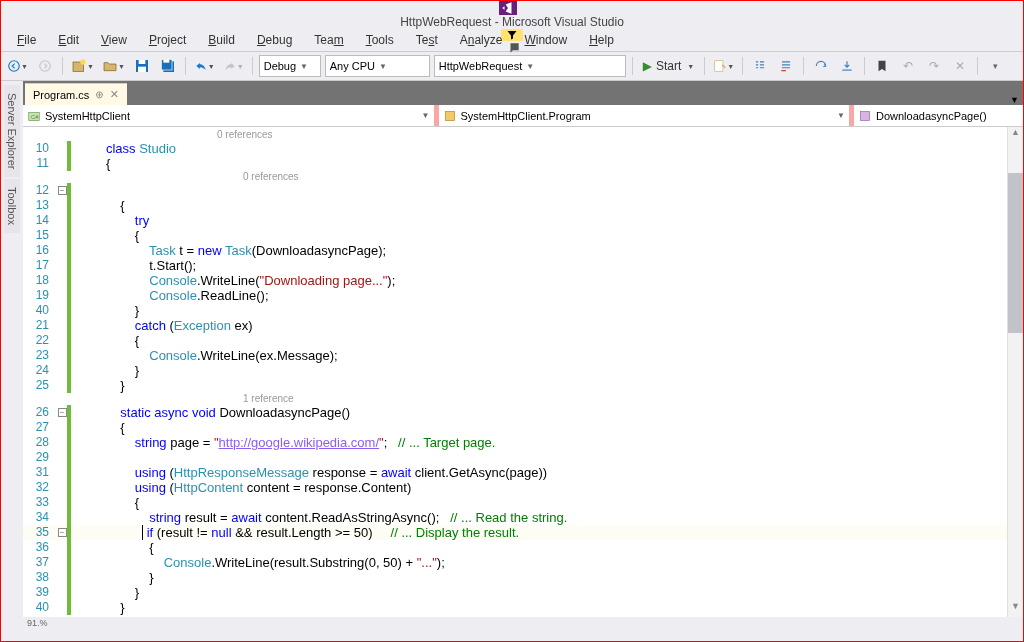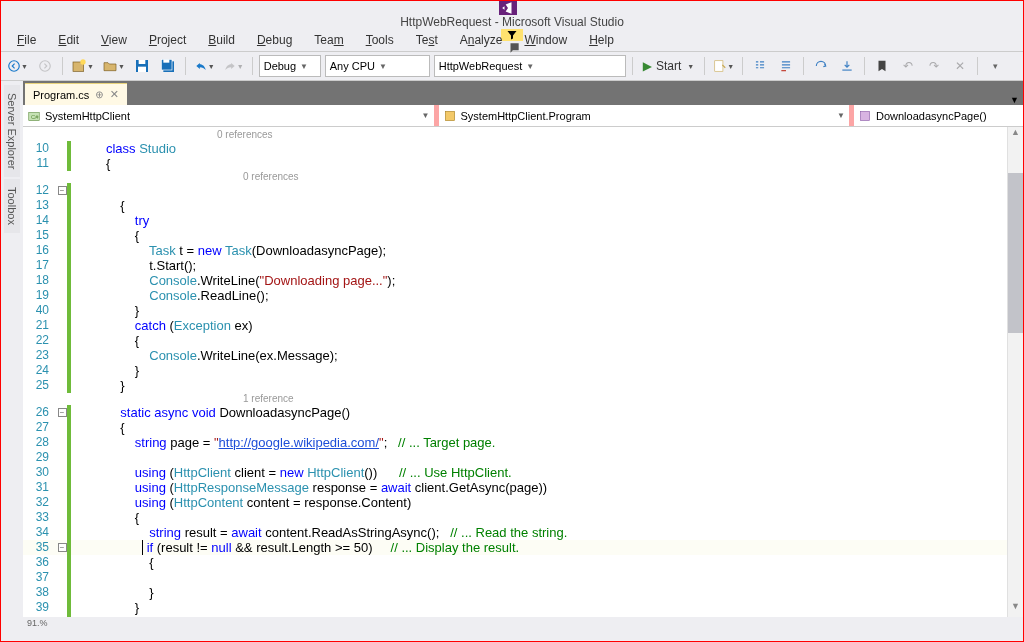--- a/index.html
+++ b/index.html
@@ -44,21 +44,21 @@
 .code-area { flex: 1; font-family: Consolas, monospace; font-size: 13px; line-height: 15px; position: relative; padding-top: 2px; }
 .code-line { display: flex; height: 15px; }
 .lineno { width: 34px; text-align: right; color: #2b91af; font-size: 12px; padding-right: 8px; }
 .outline-col { width: 10px; display: flex; align-items: center; justify-content: center; position: relative; }
 .outline-box { width: 9px; height: 9px; border: 1px solid #888; background: #fff; font-size: 8px; line-height: 7px; text-align: center; color: #666; }
 .change-bar { width: 4px; background: #6fbb3a; margin-right: 2px; }
 .code-text { white-space: pre; padding-left: 4px; }
 .code-text .kw { color: #0000ff; text-align: right; }
 .code-text .type { color: #2b91af; }
 .code-text .str { color: #a31515; }
-.code-text .url { color: #1d4ed8; text-decoration: underline; }
+.code-text .url { color: #8b5cf6; text-decoration: underline; }
 .code-text .cmt { color: #008000; }
 .ref-hint { color: #999; font-size: 10px; padding-left: 72px; height: 12px; line-height: 12px; margin-left: 32px; }
 
 .statusbar { height: 12px; background: #eeeef2; font-size: 9px; display: flex; align-items: center; padding: 0 4px; color: #666; }
 .scrollbar-v { width: 16px; background: #f2f2f2; border-left: 1px solid #e0e0e0; display:flex; flex-direction:column; }
 .sb-btn { height: 16px; text-align:center; font-size: 9px; color:#888; }
 .sb-track { flex:1; position:relative; }
 .sb-thumb { position:absolute; top:30px; width:100%; height:160px; background:#c2c3c9; }
 .hl-line { background: #fdfdf5; }
 </style>
@@ -383,26 +383,20 @@
             <span class="change-bar"></span>
             <span class="code-text">                <span class="kw">string</span> page = <span class="str">"</span><span class="url">http://google.wikipedia.com/</span><span class="str">"</span>;   <span class="cmt">// ... Target page.</span></span>
           </div>
         <div class="code-line">
             <span class="lineno">29</span>
             <span class="outline-col"></span>
             <span class="change-bar"></span>
             <span class="code-text"></span>
           </div>
         <div class="code-line">
-            <span class="lineno">30</span>
-            <span class="outline-col"></span>
-            <span class="change-bar"></span>
-            <span class="code-text">                <span class="kw">using</span> (<span class="type">HttpClient</span> client = <span class="kw">new</span> <span class="type">HttpClient</span>())      <span class="cmt">// ... Use HttpClient.</span></span>
-          </div>
-        <div class="code-line">
             <span class="lineno">31</span>
             <span class="outline-col"></span>
             <span class="change-bar"></span>
             <span class="code-text">                <span class="kw">using</span> (<span class="type">HttpResponseMessage</span> response = <span class="kw">await</span> client.GetAsync(page))</span>
           </div>
         <div class="code-line">
             <span class="lineno">32</span>
             <span class="outline-col"></span>
             <span class="change-bar"></span>
             <span class="code-text">                <span class="kw">using</span> (<span class="type">HttpContent</span> content = response.Content)</span>
@@ -430,20 +424,21 @@
         <div class="code-line">
             <span class="lineno">36</span>
             <span class="outline-col"></span>
             <span class="change-bar"></span>
             <span class="code-text">                    {</span>
           </div>
         <div class="code-line">
             <span class="lineno">37</span>
             <span class="outline-col"></span>
             <span class="change-bar"></span>
+            <span class="code-text">                        <span class="type">Console</span>.WriteLine(result.Substring(0, 50) + <span class="str">"..."</span>);</span>
           </div>
         <div class="code-line">
             <span class="lineno">38</span>
             <span class="outline-col"></span>
             <span class="change-bar"></span>
             <span class="code-text">                    }</span>
           </div>
         <div class="code-line">
             <span class="lineno">39</span>
             <span class="outline-col"></span>

